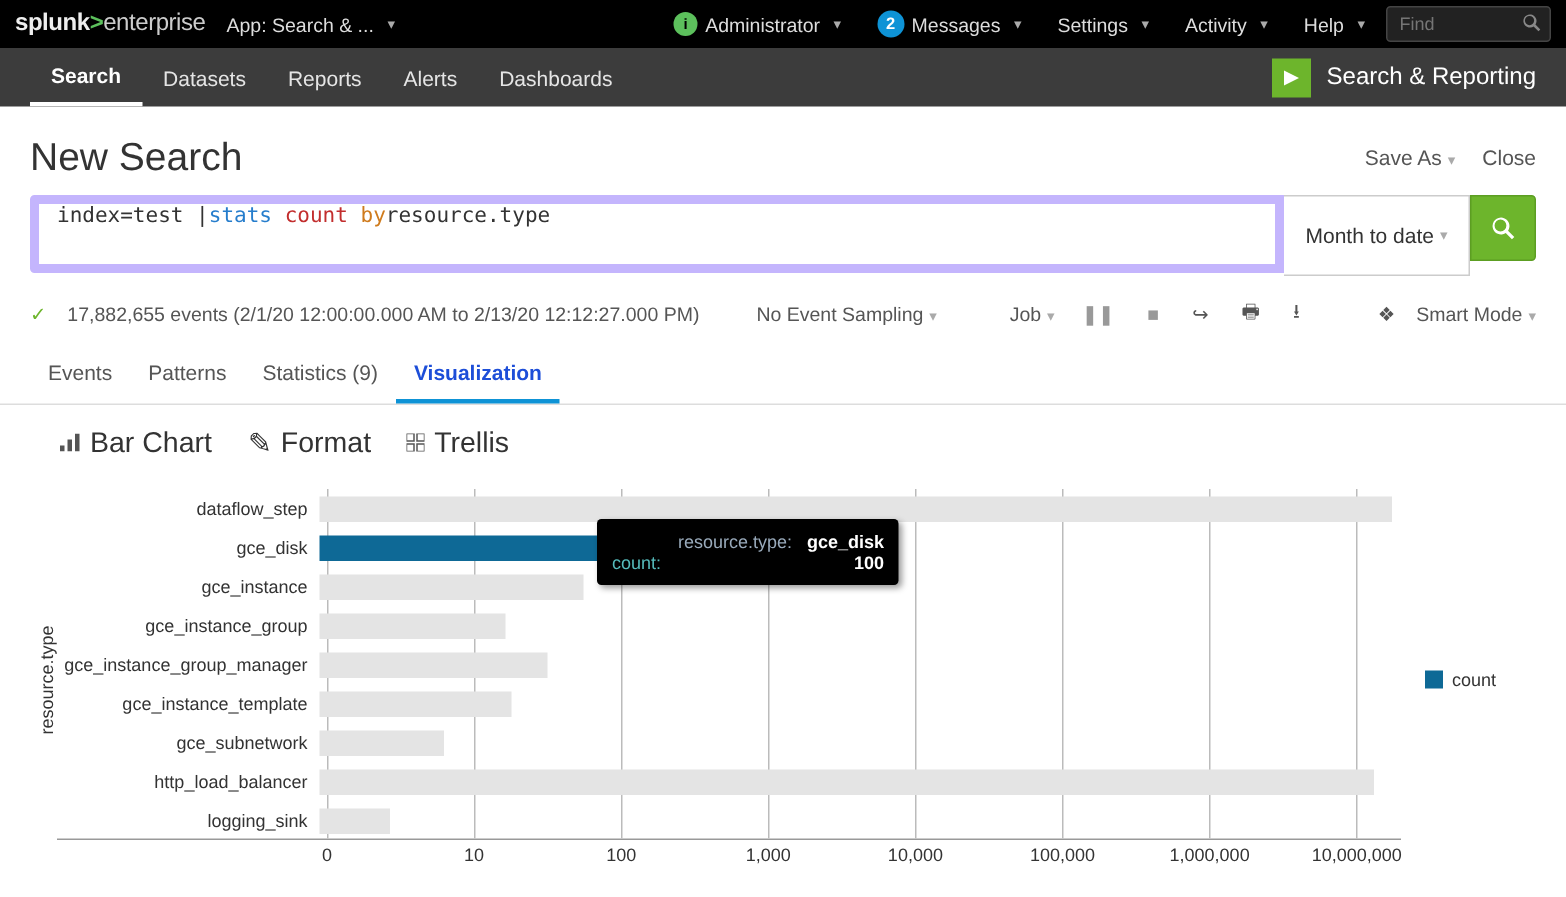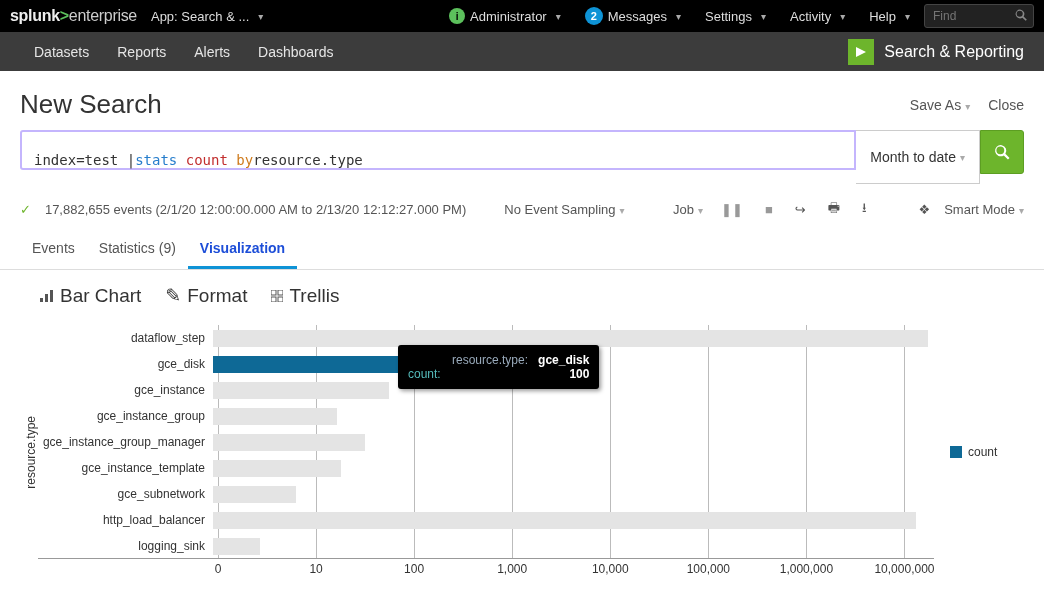--- a/index.html
+++ b/index.html
@@ -27,21 +27,21 @@
   .app-logo { width:26px; height:26px; background:#6db52c; display:flex; align-items:center; justify-content:center; color:#fff;}
   
   
   .page-head { display:flex; align-items:center; padding:18px 20px 10px 20px; }
   .page-title { font-size:26px; font-weight:400; color:#333; }
   .head-actions { margin-left:auto; display:flex; gap:18px; align-items:center; color:#555; font-size:14px;}
   .head-actions .linkish { cursor:pointer; }
   
   
   .search-row { display:flex; padding:0 20px; gap:0; }
-  .search-box { flex:1; border:2px solid #c4b5fd; border-radius:3px 0 0 3px; height:40px; display:flex; align-items:flex-end; padding:0 12px; font-family: "Consolas","Menlo",monospace; font-size:14px; background:#fff;}
+  .search-box { flex:1; border:6px solid #c4b5fd; border-radius:3px 0 0 3px; height:52px; display:flex; align-items:flex-start; padding:0 12px; font-family: "Consolas","Menlo",monospace; font-size:14px; background:#fff;}
   .search-box .kw-blue{color:#267dcc;} .search-box .kw-red{color:#c22e2e;} .search-box .kw-orange{color:#cf7b1d;}
   .time-picker { border:1px solid #ccc; border-left:none; height:54px; display:flex; align-items:center; padding:0 14px; font-size:14px; cursor:pointer; background:#fff;}
   .run-btn { width:44px; height:44px; background:#6db52c; border:1px solid #5c9e22; display:flex; align-items:center; justify-content:center; cursor:pointer; border-radius:0 3px 3px 0;}
   .run-btn svg{fill:#fff;}
   
   
   .status-row { display:flex; align-items:center; padding:14px 20px 10px 20px; color:#555; font-size:13px; gap:14px;}
   .status-row .check{color:#6db52c;}
   .status-row .ctrl{ color:#999; cursor:pointer; padding:0 4px;}
   .status-row .ctrl.dark{color:#555;}
@@ -111,20 +111,23 @@
     <input placeholder="Find" style="">
     <span class="sicon">
       <svg width="14" height="14" viewBox="0 0 16 16">
           <path fill="#888" d="M11 9.6A5 5 0 1 0 9.6 11l3.7 3.7 1.4-1.4L11 9.6zM6.5 10A3.5 3.5 0 1 1 10 6.5 3.5 3.5 0 0 1 6.5 10z"></path>
         </svg>
     </span>
   </div>
 </div>
 
 <div class="navbar">
+  <div class="nav-item active">
+      <span>Search</span>
+    </div>
   <div class="nav-item">
       <span>Datasets</span>
     </div>
   <div class="nav-item">
       <span>Reports</span>
     </div>
   <div class="nav-item">
       <span>Alerts</span>
     </div>
   <div class="nav-item">
@@ -179,20 +182,21 @@
     <span class="ctrl dark">🖶</span>
     <span class="ctrl dark">⭳</span>
     <span style="width:20px"></span>
     <span>❖</span>
     <span class="caret">Smart Mode</span>
   </div>
 </div>
 
 <div class="result-tabs">
   <div class="rtab">Events</div>
+  <div class="rtab">Patterns</div>
   <div class="rtab">Statistics (9)</div>
   <div class="rtab active">Visualization</div>
 </div>
 
 <div class="viz-tb">
   <div class="vbtn">
     <span>
       <svg width="14" height="12" viewBox="0 0 14 12">
           <rect x="0" y="8" width="3" height="4" fill="#555"></rect>
           <rect x="5" y="4" width="3" height="8" fill="#555"></rect>

